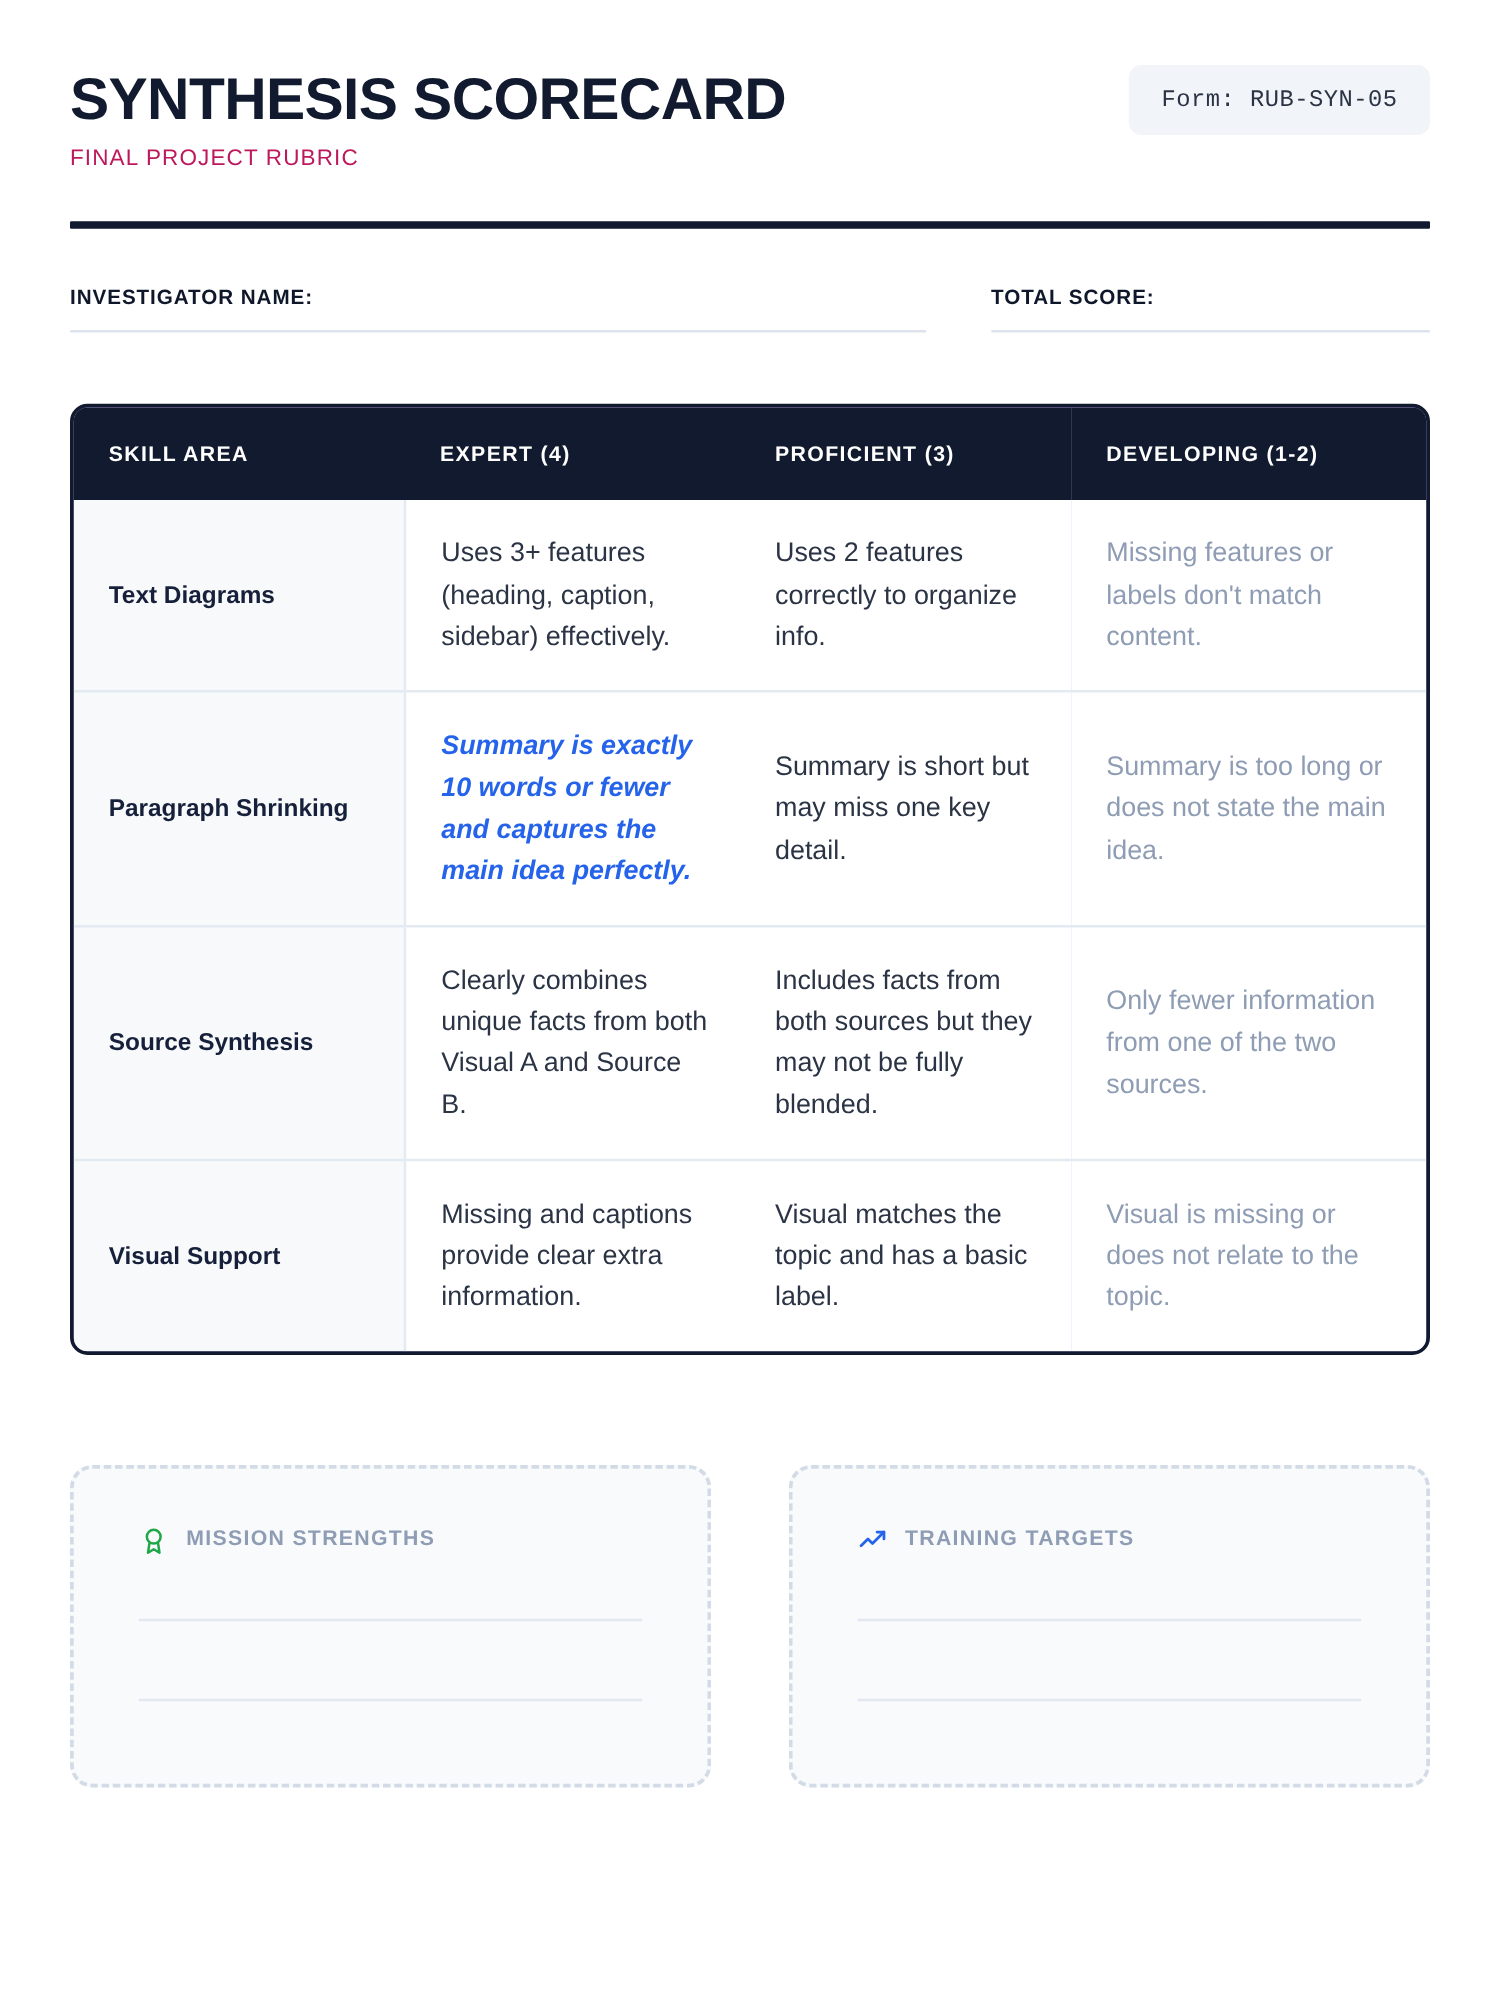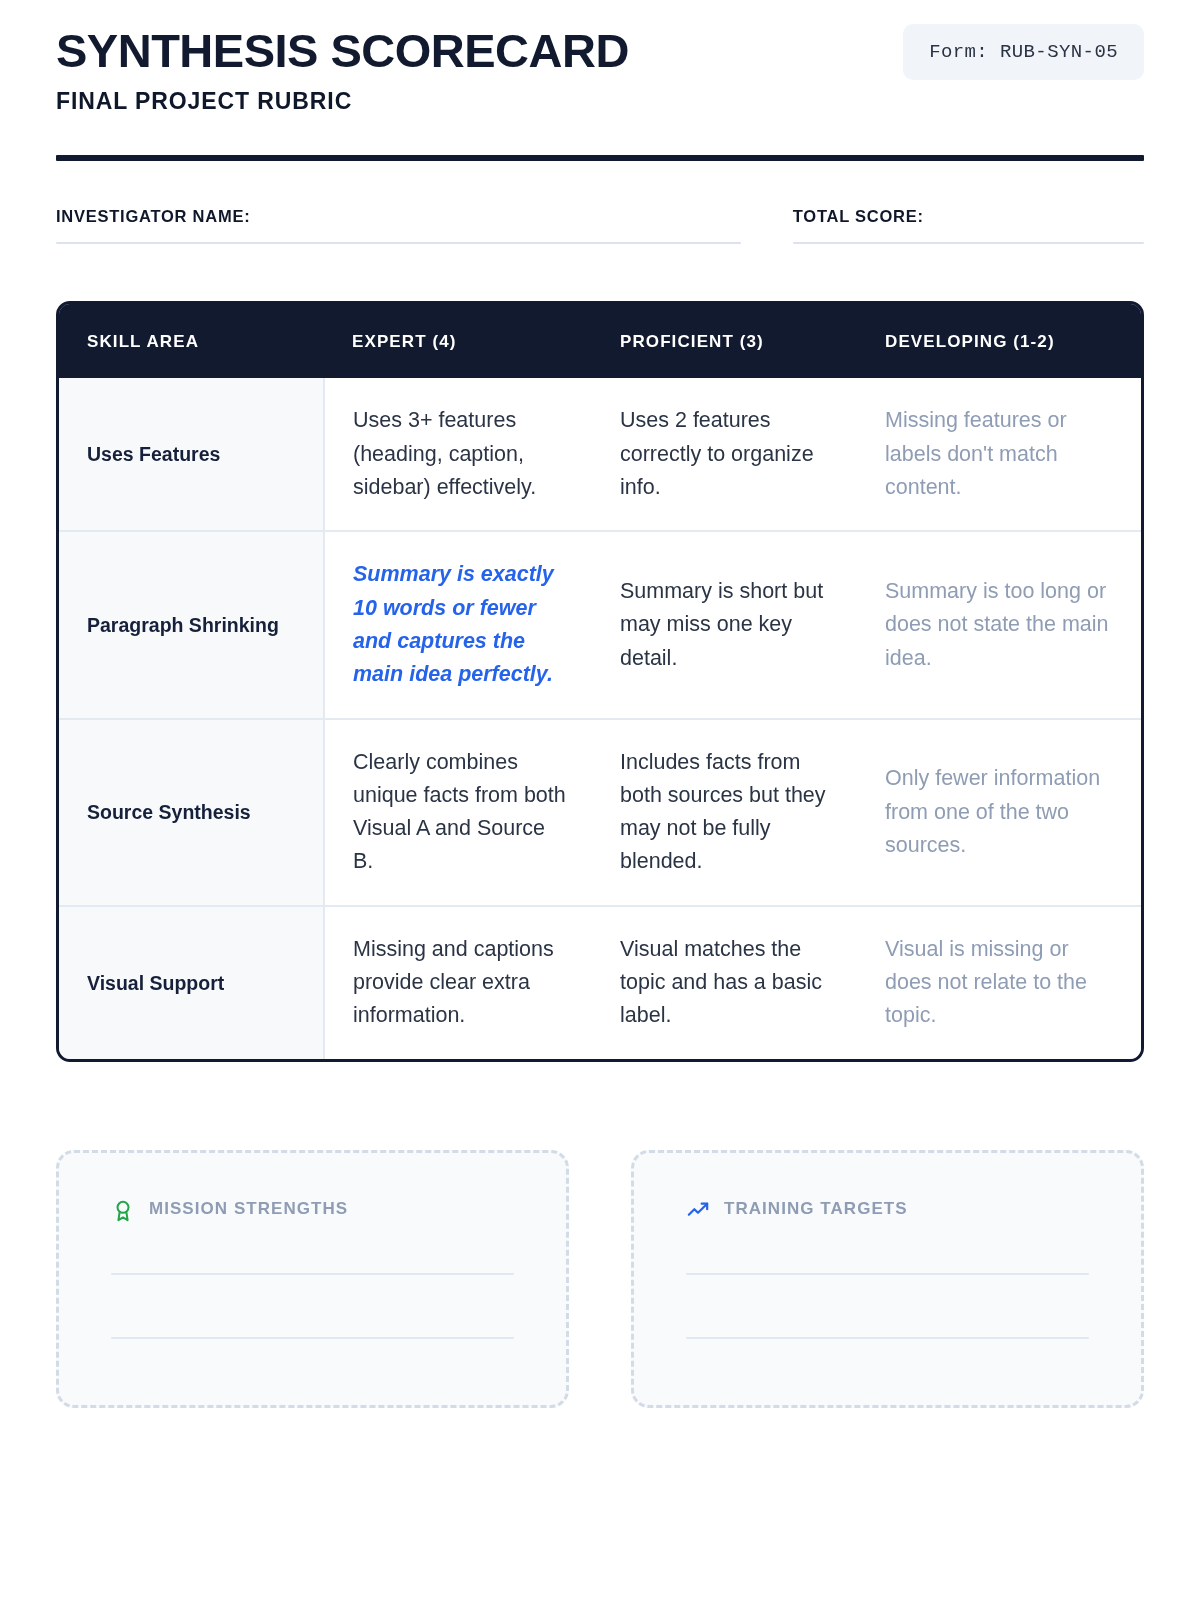--- a/index.html
+++ b/index.html
@@ -10,45 +10,45 @@
     background: #ffffff;
     font-family: "Liberation Sans", sans-serif;
     -webkit-font-smoothing: antialiased;
   }
 
   .page {
     position: relative;
     width: 1200px;
     height: 1177px;
     background: #ffffff;
-    padding: 24px 56px 0 56px;
+    padding: 52px 56px 0 56px;
   }
 
   
   .header-row {
     display: flex;
     align-items: flex-start;
     justify-content: space-between;
   }
   .title-block { padding-top: 2px; }
   .main-title {
     font-size: 47px;
     line-height: 1.05;
     font-weight: 700;
     letter-spacing: -0.5px;
     color: #111a2e;
     text-transform: uppercase;
     font-stretch: condensed;
   }
   .sub-title {
     margin-top: 13px;
-    font-size: 23px;
-    font-weight: 700;
+    font-size: 18px;
+    font-weight: 400;
     letter-spacing: 0.9px;
-    color: #0f172a;
+    color: #be185d;
     text-transform: uppercase;
   }
   .form-badge {
     background: #f1f4f8;
     border-radius: 10px;
     padding: 17px 26px;
     font-family: "Liberation Mono", "DejaVu Sans Mono", monospace;
     font-size: 19px;
     color: #2b3445;
     letter-spacing: 0.4px;
@@ -206,21 +206,21 @@
       <thead>
         <tr>
           <th class="c0">SKILL AREA</th>
           <th class="c1">EXPERT (4)</th>
           <th class="c2">PROFICIENT (3)</th>
           <th class="c3">DEVELOPING (1-2)</th>
         </tr>
       </thead>
       <tbody>
         <tr>
-          <td class="skill">Uses Features</td>
+          <td class="skill">Text Diagrams</td>
           <td>Uses 3+ features (heading, caption, sidebar) effectively.</td>
           <td>Uses 2 features correctly to organize info.</td>
           <td class="developing">Missing features or labels don't match content.</td>
         </tr>
         <tr>
           <td class="skill">Paragraph Shrinking</td>
           <td class="highlight">Summary is exactly 10 words or fewer and captures the main idea perfectly.</td>
           <td>Summary is short but may miss one key detail.</td>
           <td class="developing">Summary is too long or does not state the main idea.</td>
         </tr>

